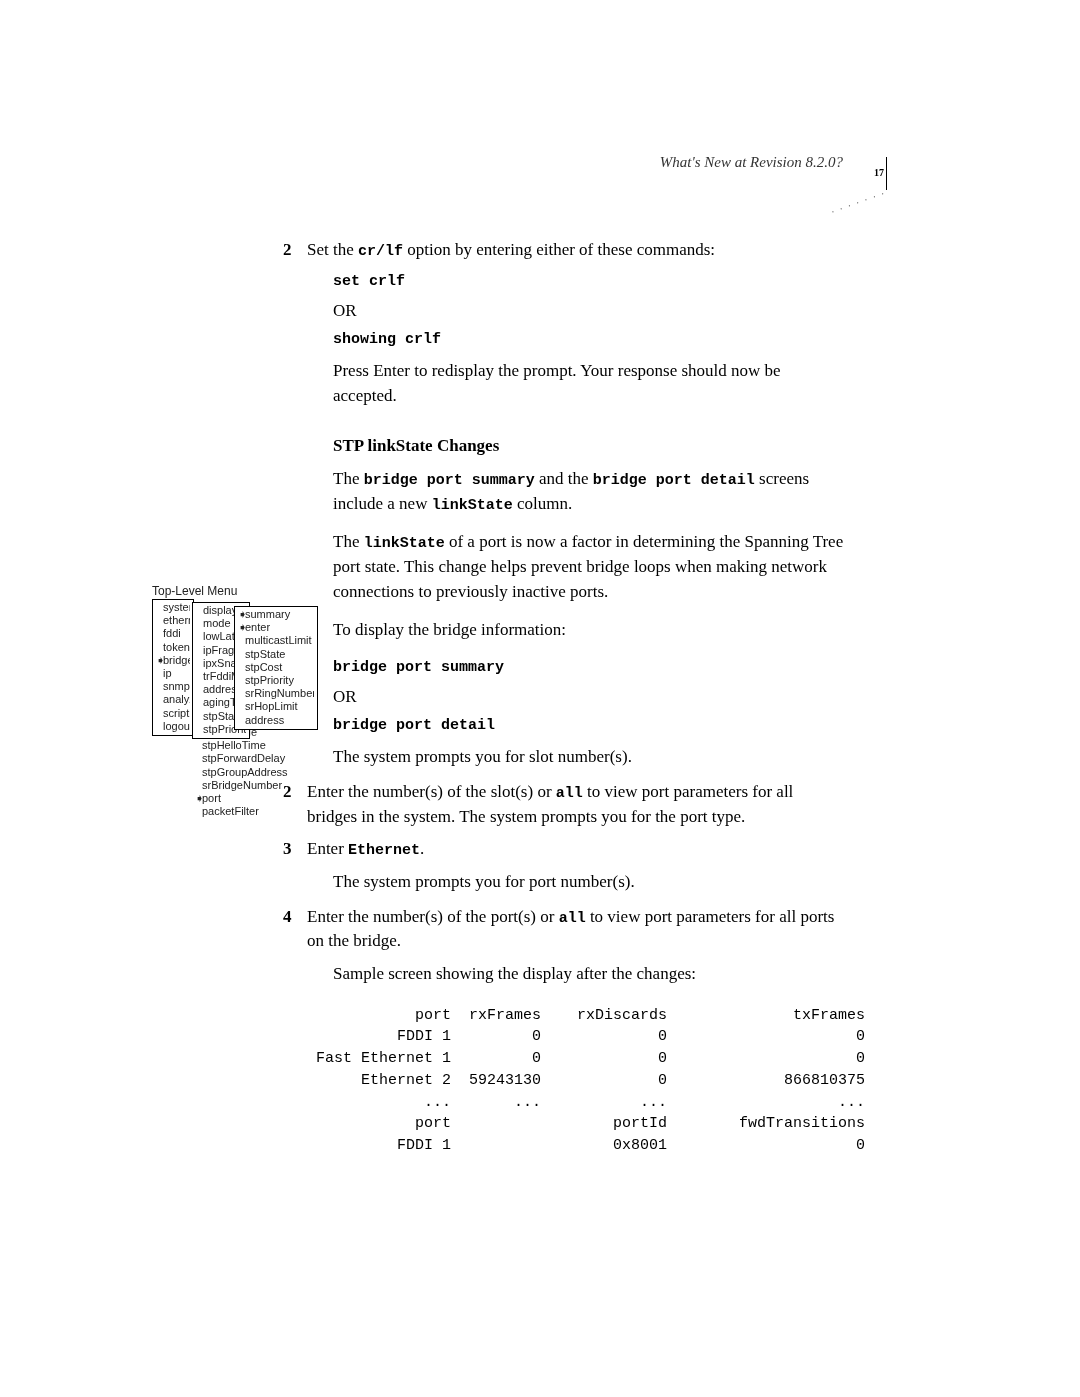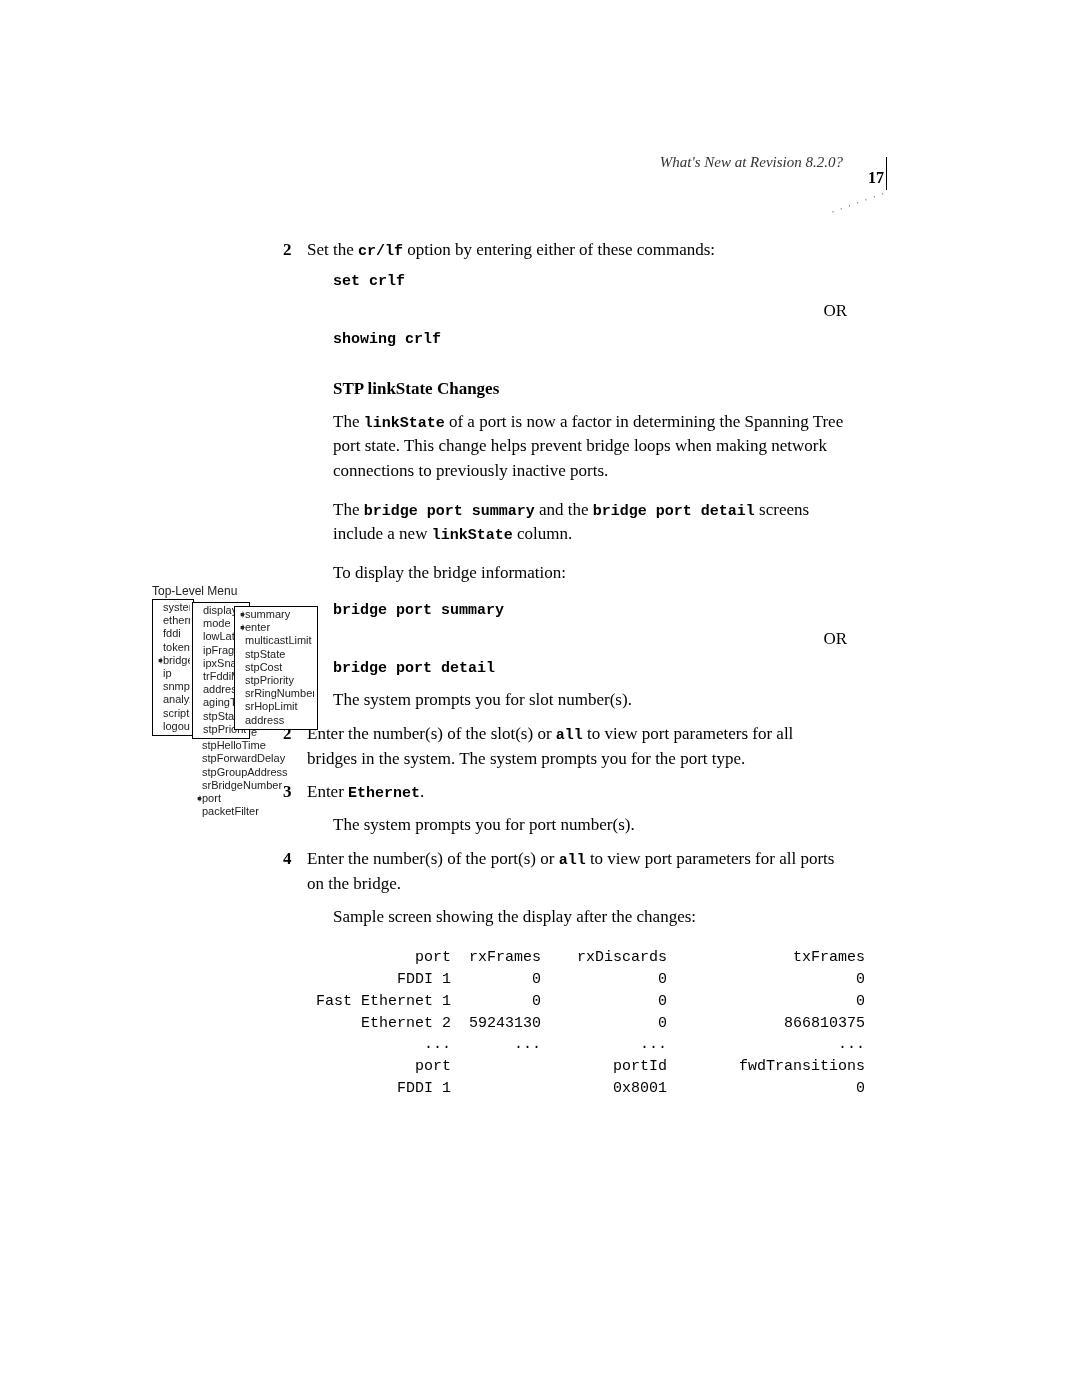--- a/index.html
+++ b/index.html
@@ -19,21 +19,21 @@
     right: 237px;
     font-style: italic;
     font-size: 15px;
     color: #333;
   }
   .page-number {
     position: absolute;
     top: 166px;
     right: 196px;
     font-weight: bold;
-    font-size: 16px;
+    font-size: 10px;
     font-style: normal;
   }
   .page-rule {
     position: absolute;
     top: 157px;
     right: 193px;
     width: 1px;
     height: 33px;
     background: #000;
   }
@@ -70,21 +70,20 @@
     font-weight: bold;
     font-size: 15px;
     margin-left: 26px;
     margin-top: 6px;
     margin-bottom: 6px;
   }
   .or {
     margin-left: 26px;
     margin-top: 4px;
     margin-bottom: 4px;
-    text-align: right;
   }
   .para { margin-left: 26px; margin-top: 8px; }
   h4.section {
     font-family: Liberation Serif, serif;
     font-weight: bold;
     font-size: 17px;
     margin-top: 26px;
     margin-bottom: 8px;
     margin-left: 26px;
   }
@@ -134,29 +133,30 @@
 
 <div class="content">
 
   <div class="step">
     <span class="step-num">2</span>
     <span>Set the </span><span class="codeinline">cr/lf</span><span> option by entering either of these commands:</span>
   </div>
   <div class="codeblock">set crlf</div>
   <div class="or">OR</div>
   <div class="codeblock">showing crlf</div>
+  <div class="para">Press Enter to redisplay the prompt. Your response should now be accepted.</div>
 
   <h4 class="section">STP linkState Changes</h4>
+
+  <div class="body">
+    <span>The </span><span class="codeinline">bridge port summary</span><span> and the </span><span class="codeinline">bridge port detail</span><span> screens include a new </span><span class="codeinline">linkState</span><span> column.</span>
+  </div>
 
   <div class="body">
     <span>The </span><span class="codeinline">linkState</span><span> of a port is now a factor in determining the Spanning Tree port state. This change helps prevent bridge loops when making network connections to previously inactive ports.</span>
-  </div>
-
-  <div class="body">
-    <span>The </span><span class="codeinline">bridge port summary</span><span> and the </span><span class="codeinline">bridge port detail</span><span> screens include a new </span><span class="codeinline">linkState</span><span> column.</span>
   </div>
 
   <div class="body">To display the bridge information:</div>
 
   <div class="step">
     <span class="step-num">1</span>
   </div>
   <div class="codeblock">bridge port summary</div>
   <div class="or">OR</div>
   <div class="codeblock">bridge port detail</div>

